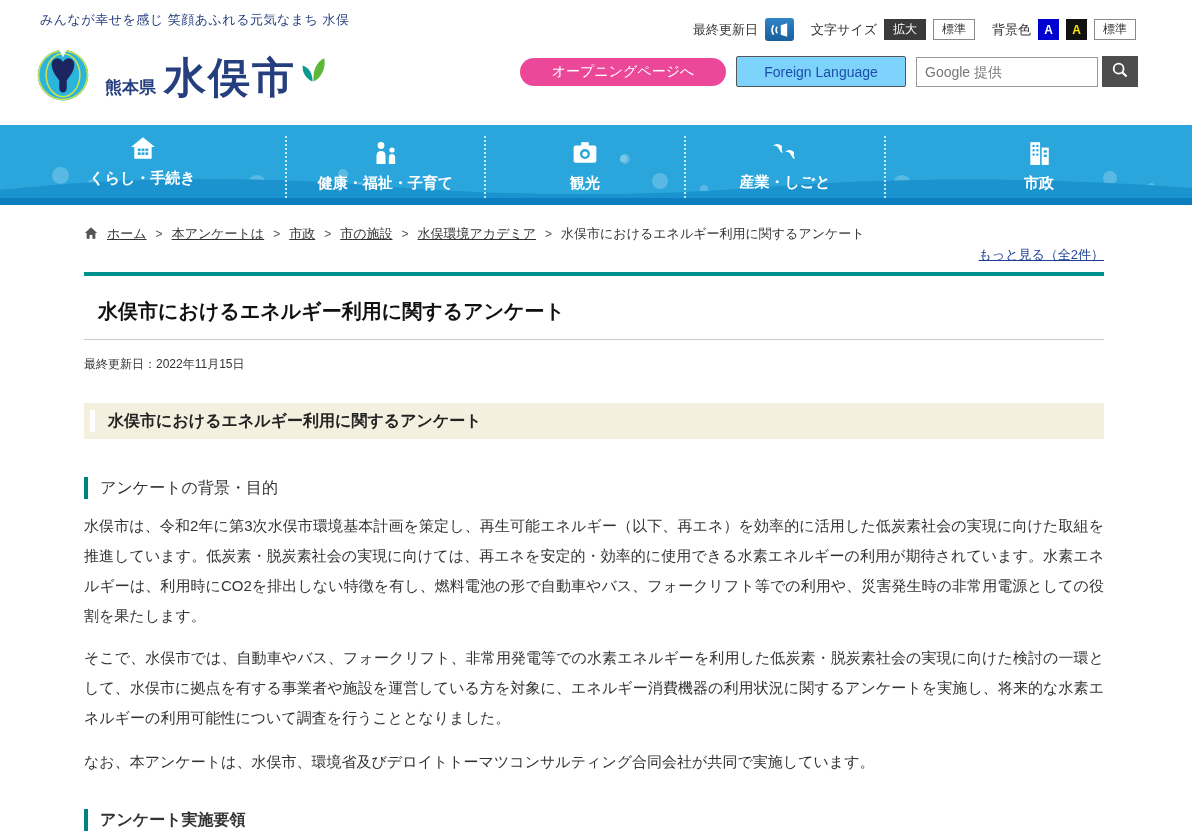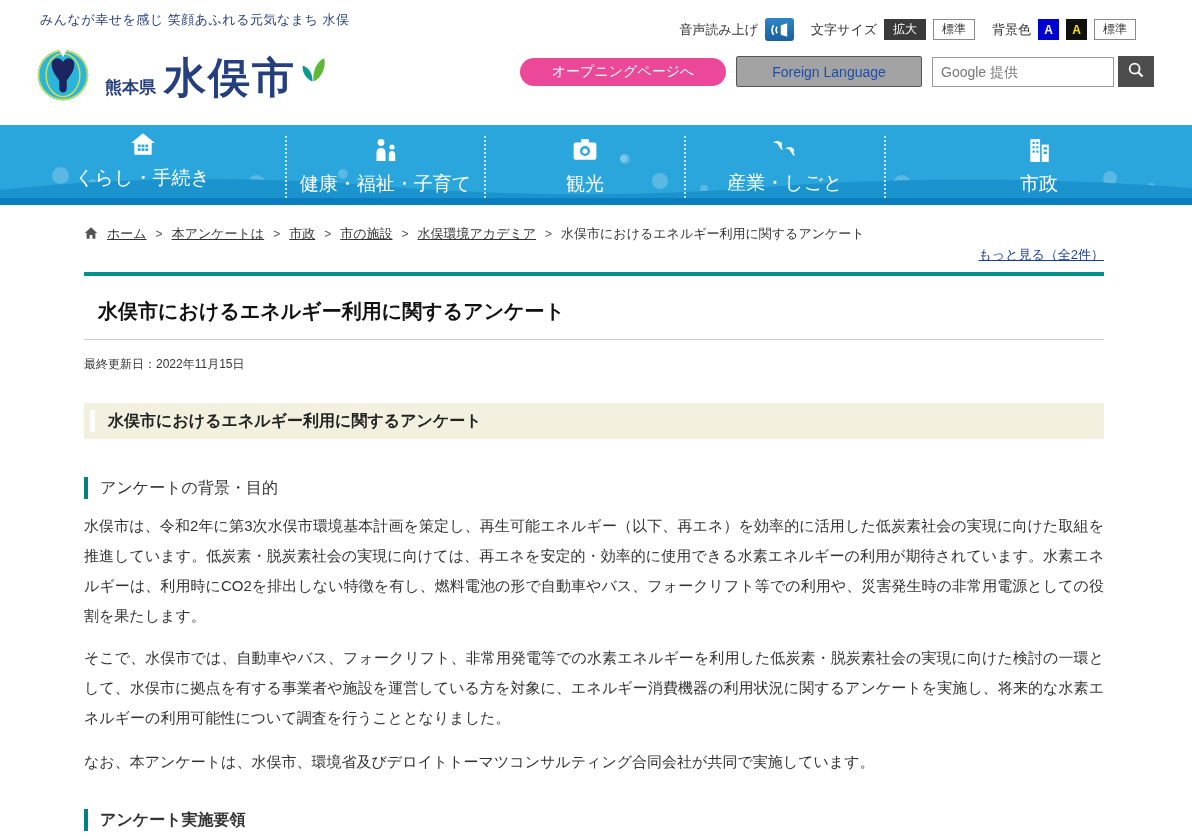--- a/index.html
+++ b/index.html
@@ -20,21 +20,21 @@
               font-size: 12px; border: 1px solid #8a8a8a; background: #fff; color: #333; cursor: pointer; }
   .util-btn.dark { background: #3a3a3a; border-color: #3a3a3a; color: #fff; }
   .util-btn.a-blue { background: #0000d0; border-color: #0000d0; color: #fff; width: 21px; padding: 0; font-weight: bold; }
   .util-btn.a-black { background: #111; border-color: #111; color: #f7e400; width: 21px; padding: 0; font-weight: bold; }
   .tts-btn { width: 29px; height: 23px; border-radius: 3px; background: linear-gradient(#2f85c6, #195f9e);
              display: inline-flex; align-items: center; justify-content: center; cursor: pointer; }
 
   .actions { position: absolute; top: 56px; left: 520px; display: flex; align-items: center; gap: 10px; }
   .opening-btn { width: 206px; height: 28px; border: none; border-radius: 14px; background: #ec4899; color: #fff;
                  font-size: 14px; cursor: pointer; font-family: inherit; }
-  .foreign-btn { width: 186px; height: 31px; border: 1px solid #555; border-radius: 2px; background: #a3a3a3;
+  .foreign-btn { width: 170px; height: 31px; border: 1px solid #555; border-radius: 2px; background: #7dd3fc;
                  color: #1E4EA8; font-size: 14px; cursor: pointer; font-family: inherit; }
   .search-box { display: flex; align-items: center; gap: 4px; }
   .search-input { width: 182px; height: 30px; border: 1px solid #999; padding: 0 8px; font-size: 14px; font-family: inherit; }
   .search-input::placeholder { color: #777; }
   .search-btn { width: 36px; height: 31px; border: none; background: #4d4d4d; display: flex; align-items: center;
                 justify-content: center; cursor: pointer; }
 
   
   .global-nav { position: relative; height: 80px; background: #2BA6DC; overflow: hidden; }
   .bubble { position: absolute; border-radius: 50%; background: rgba(255,255,255,.22); z-index: 1; }
@@ -42,21 +42,21 @@
   .nav-strip { position: absolute; left: 0; bottom: 0; width: 100%; height: 7px; background: #0C7EC0; z-index: 3; }
   .nav-items { position: relative; z-index: 2; display: flex; height: 73px; }
   .nav-item { display: flex; flex-direction: column; align-items: center; justify-content: center; gap: 5px;
               color: #fff; cursor: pointer; }
   .nav-item + .nav-item { border-left: 2px dotted rgba(255,255,255,.75); margin-top: 11px; }
   .nav-item:nth-child(1) { width: 285px; }
   .nav-item:nth-child(2) { width: 199px; }
   .nav-item:nth-child(3) { width: 200px; }
   .nav-item:nth-child(4) { width: 200px; }
   .nav-item:nth-child(5) { width: 308px; }
-  .nav-label { font-size: 19px; font-weight: normal; }
+  .nav-label { font-size: 15px; font-weight: bold; }
 
   
   .breadcrumb { margin: 20px 0 0 84px; display: flex; align-items: center; gap: 9px; font-size: 13px; }
   .crumb { color: #333; text-decoration: underline; cursor: pointer; }
   .crumb-sep { color: #555; font-size: 12px; }
   .crumb-current { color: #333; }
 
   .more-row { width: 1020px; margin: 2px 0 0 84px; text-align: right; }
   .more-link { font-size: 13px; color: #1E3F92; text-decoration: underline; cursor: pointer; }
 
@@ -100,21 +100,21 @@
     <span class="city">水俣市</span>
     <span class="leaf">
       <svg width="27" height="30" viewBox="0 0 30 32">
         <path d="M14 30 C14 21 10 14 3 12 C2 20 7 27 14 30 Z" fill="#0E9B8F"></path>
         <path d="M15 30 C14 18 18 8 27 4 C29 14 24 26 15 30 Z" fill="#5CB836"></path>
       </svg>
     </span>
   </div>
 
   <div class="utility">
-    <span class="util-label">音声読み上げ</span>
+    <span class="util-label">最終更新日</span>
     <span class="tts-btn">
       <svg width="20" height="16" viewBox="0 0 24 20">
         <path d="M4 4 q-4 6 0 12" stroke="#fff" stroke-width="2" fill="none"></path>
         <path d="M8.5 6 q-2.8 4 0 8" stroke="#fff" stroke-width="2" fill="none"></path>
         <path d="M13 4 L21 1.5 L21 18.5 L13 16 Z" fill="#fff"></path>
       </svg>
     </span>
     <span class="util-label">文字サイズ</span>
     <button class="util-btn dark">拡大</button>
     <button class="util-btn">標準</button>

